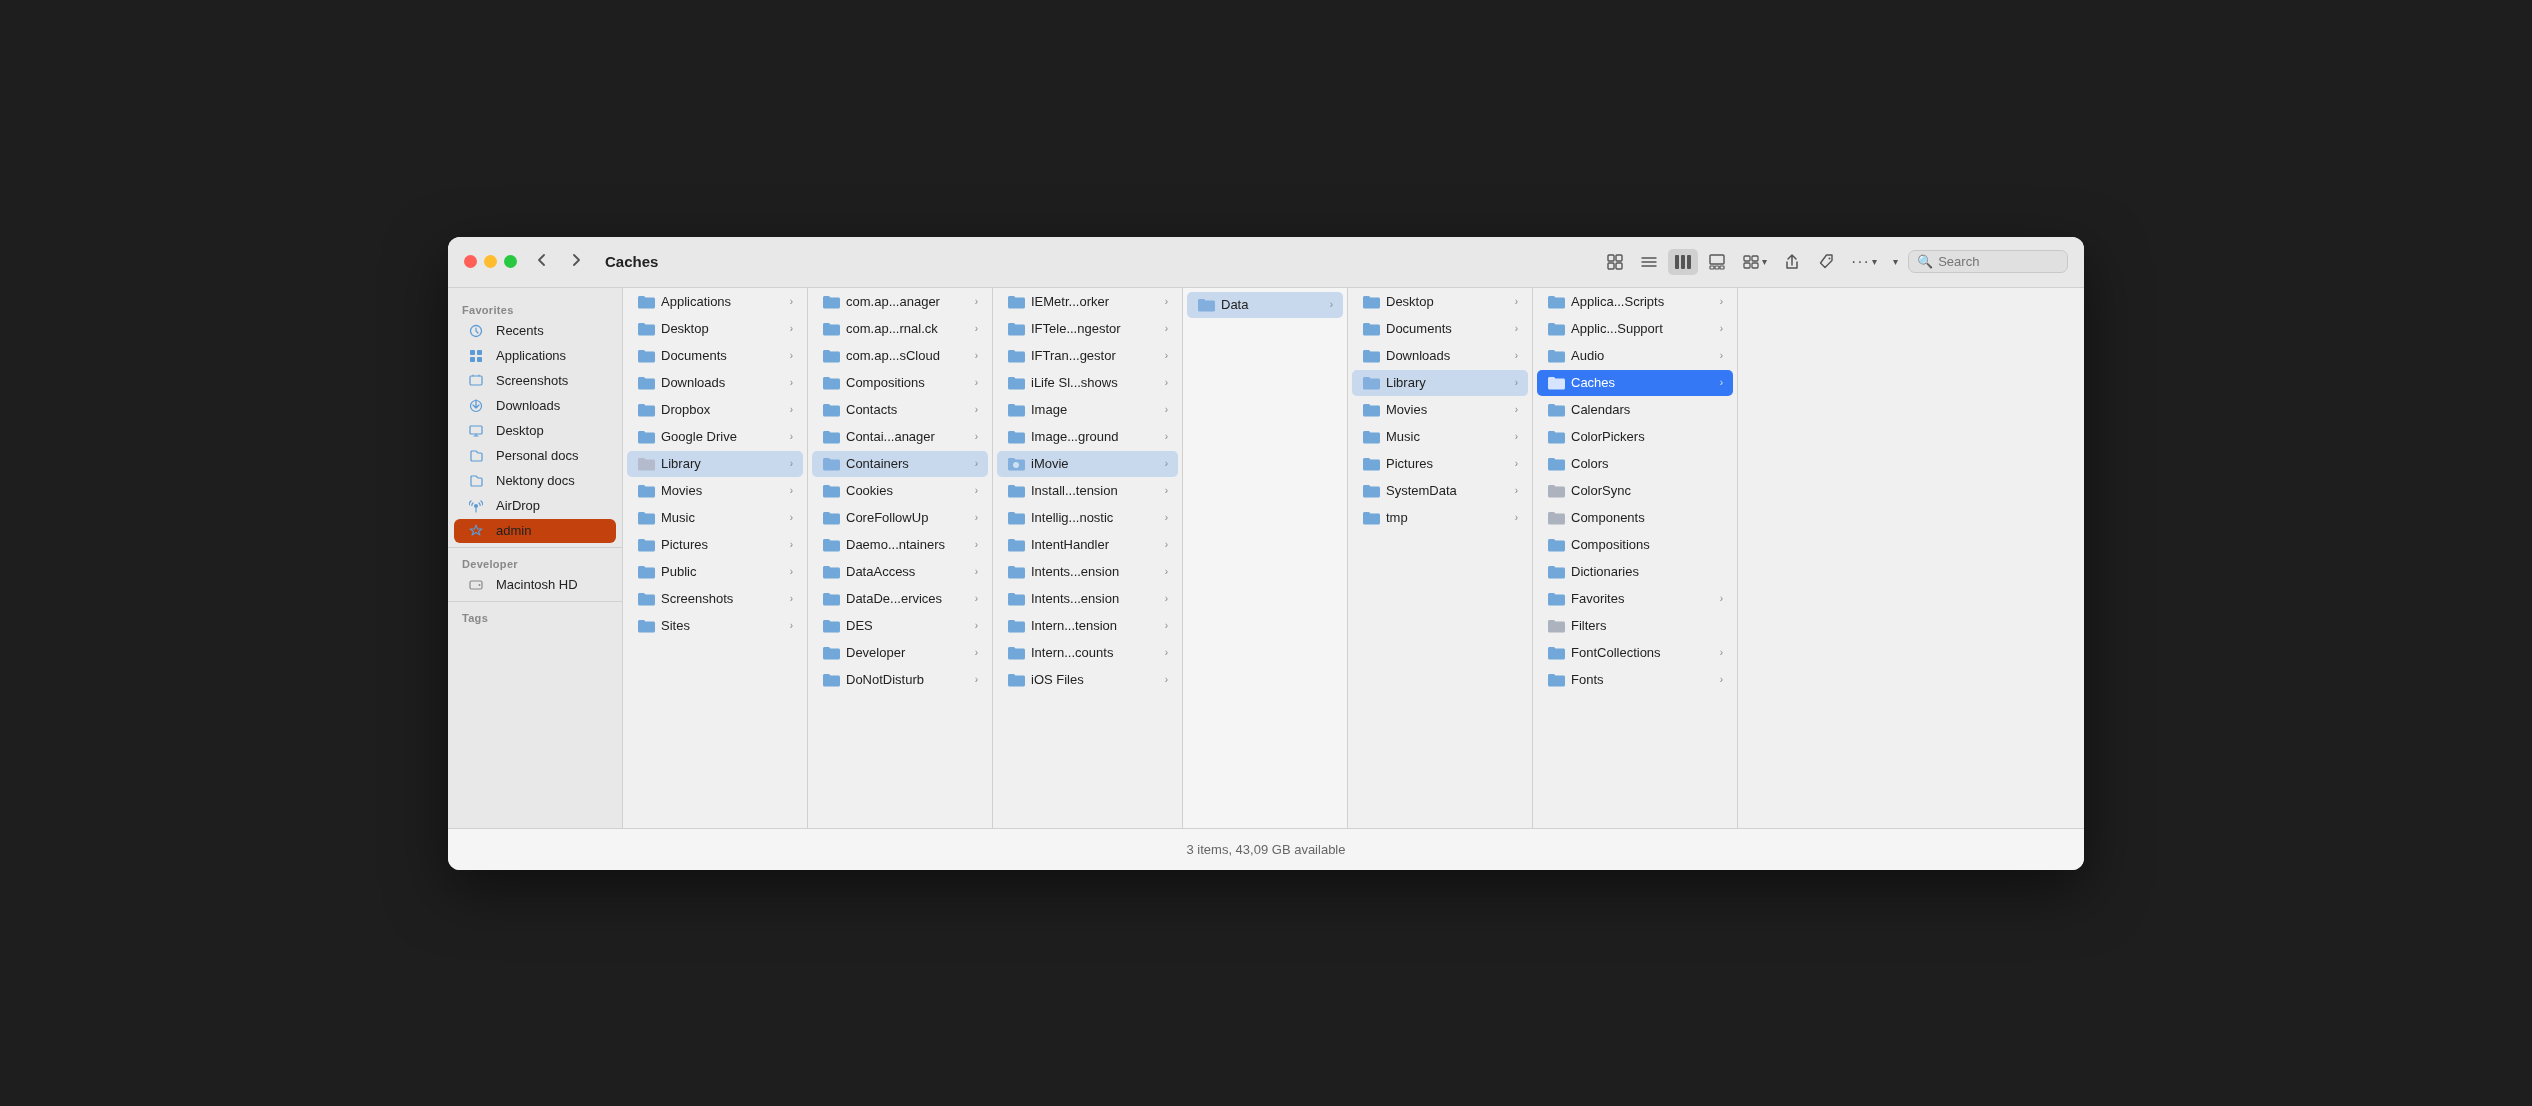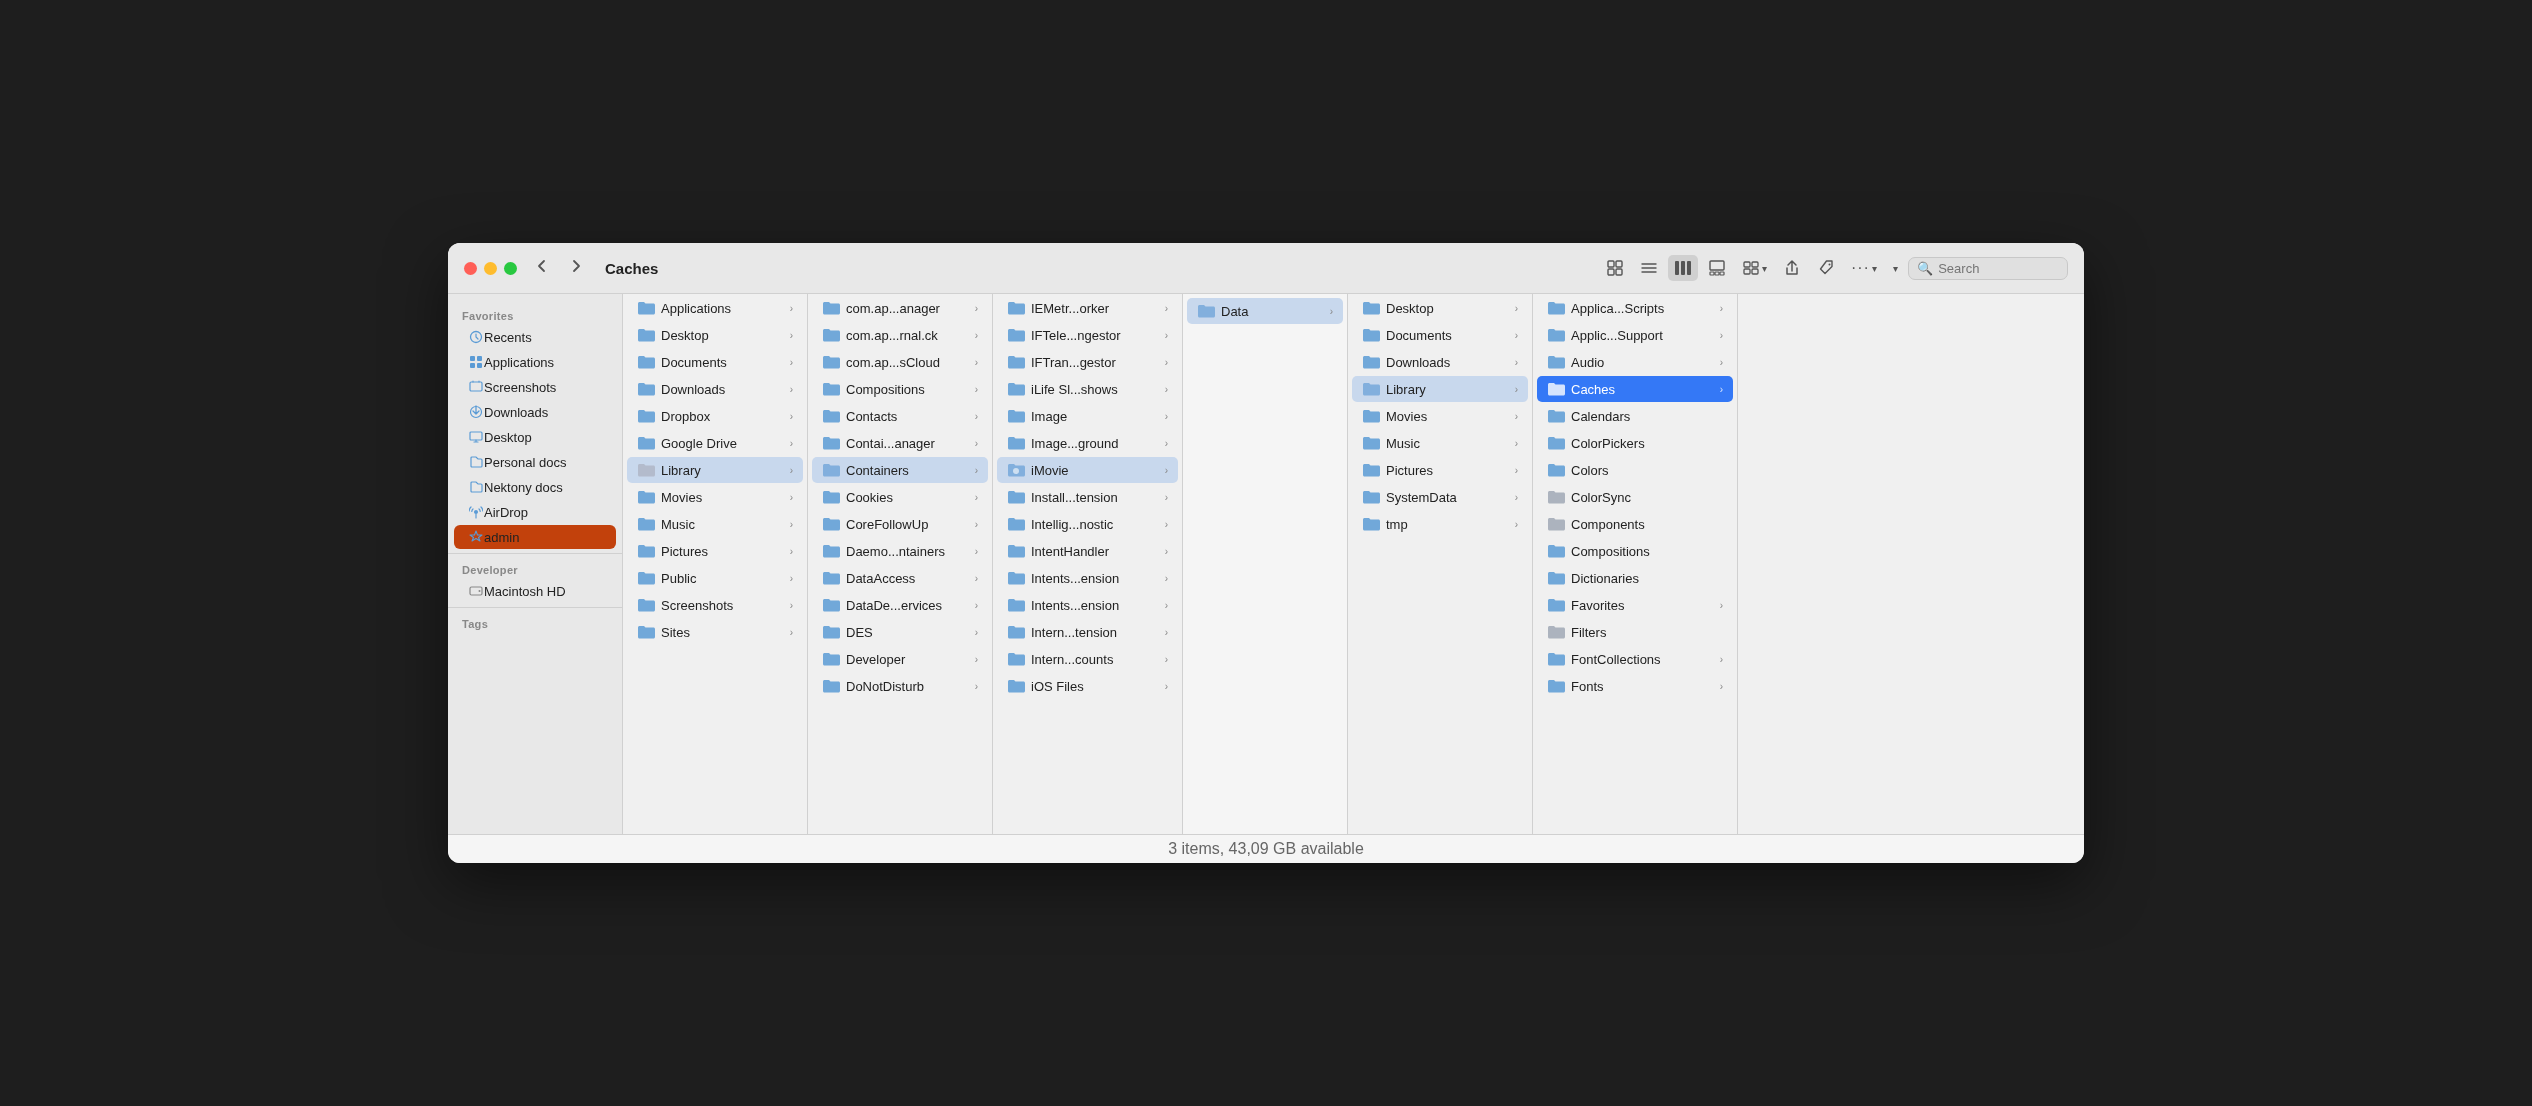--- a/index.html
+++ b/index.html
@@ -119,21 +119,21 @@
       font-weight: 600;
       color: #888;
       padding: 6px 14px 2px;
       text-transform: none;
       letter-spacing: 0.3px;
     }
     .sidebar-item {
       display: flex;
       align-items: center;
       padding: 4px 14px;
-      gap: 0;
+      gap: 12px;
       cursor: pointer;
       border-radius: 6px;
       margin: 1px 6px;
       font-size: 13px;
       color: #222;
     }
     .sidebar-item.active {
       background: #c2410c;
     }
     .sidebar-icon {
@@ -192,23 +192,23 @@
     }
     .chevron {
       font-size: 10px;
       color: #888;
       flex-shrink: 0;
     }
     .folder-item.selected .chevron { color: rgba(255,255,255,0.8); }
     .status-bar {
       background: #f5f5f5;
       border-top: 1px solid #d0d0d0;
-      padding: 5px;
+      padding: 13px;
       text-align: center;
-      font-size: 16px;
+      font-size: 13px;
       color: #666;
     }
     .separator { height: 1px; background: #d0d0d0; margin: 4px 0; }
   </style>
 </head>
 <body>
 
 <div class="window">
 
   <div class="titlebar">

